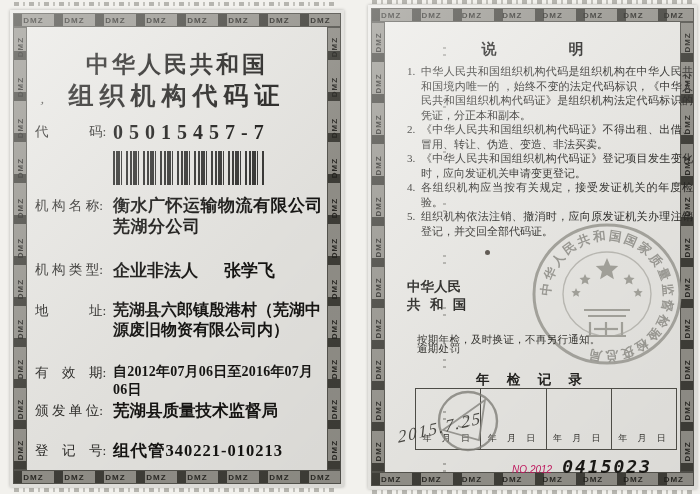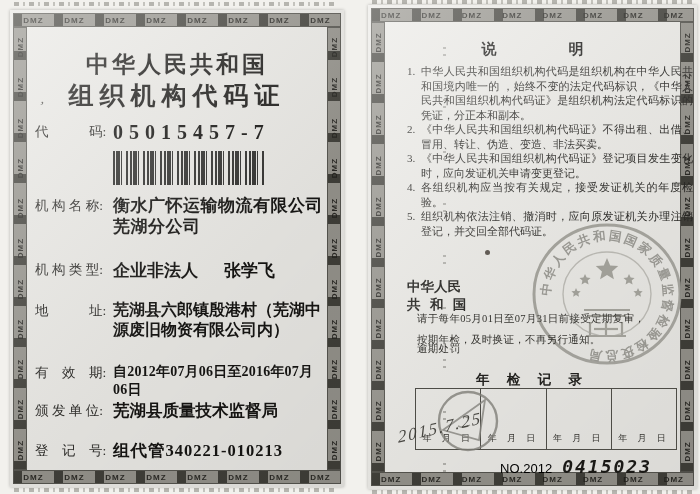--- a/index.html
+++ b/index.html
@@ -83,21 +83,21 @@
   .rc-cell:last-child { border-right:none; }
   .rc-cell .ymd { position:absolute; bottom:4px; left:0; right:0; text-align:center;
     font-size:9px; letter-spacing:4px; color:#33322e; }
 
   .stamp-svg { position:absolute; left:50px; top:366px; width:66px; height:66px; z-index:3; opacity:.8; }
   .handwriting { position:absolute; left:12px; top:396px; z-index:4;
     font-style:italic; font-size:17px; color:#383732; letter-spacing:2px;
     transform:rotate(-13deg) skewX(-10deg); opacity:.9; }
 
   .rc-serial { position:absolute; top:434px; right:28px; display:flex; align-items:baseline; gap:10px; z-index:2; }
-  .serial-prefix { font-family:"Liberation Sans", sans-serif; font-size:13px; color:#000000; }
+  .serial-prefix { font-family:"Liberation Sans", sans-serif; font-size:10px; color:#be185d;font-style:italic; }
   .serial-number { font-family:"DejaVu Sans Mono", monospace; font-weight:bold; font-size:18px;
     letter-spacing:2px; color:#1a1916;font-style:italic; }
   .blemish { position:absolute; left:100px; top:228px; width:5px; height:5px; border-radius:50%;
     background:#3c342c; opacity:.85; }
 </style>
 </head>
 <body>
 
 <div class="micro-row" style="top:2px; left:14px; width:320px;"></div>
 <div class="micro-row" style="top:0px; left:372px; width:320px;"></div>
@@ -303,21 +303,20 @@
         <path d="M54 92 h46"></path>
         <path d="M58 98 h38"></path>
         <path d="M60 104 v14 M76 104 v14 M92 104 v14"></path>
         <path d="M56 118 h40"></path>
         <path d="M64 111 h24"></path>
       </g>
       <ellipse cx="77" cy="76" rx="44" ry="42" fill="none" stroke="#9b9a93" stroke-width="1.4" opacity=".7"></ellipse>
     </svg>
 
 
-    <div class="rc-review rv1">请于每年05月01日至07月31日前接受定期复审，</div>
     <div class="rc-review rv2">按期年检，及时换证，不再另行通知。</div>
     <div class="rc-review rv3">逾期处罚</div>
 
     <div class="rc-annual-title">年 检 记 录</div>
 
     <div class="rc-table">
       <div class="rc-cell">
         <div class="ymd">年 月 日</div>
       </div>
       <div class="rc-cell">

